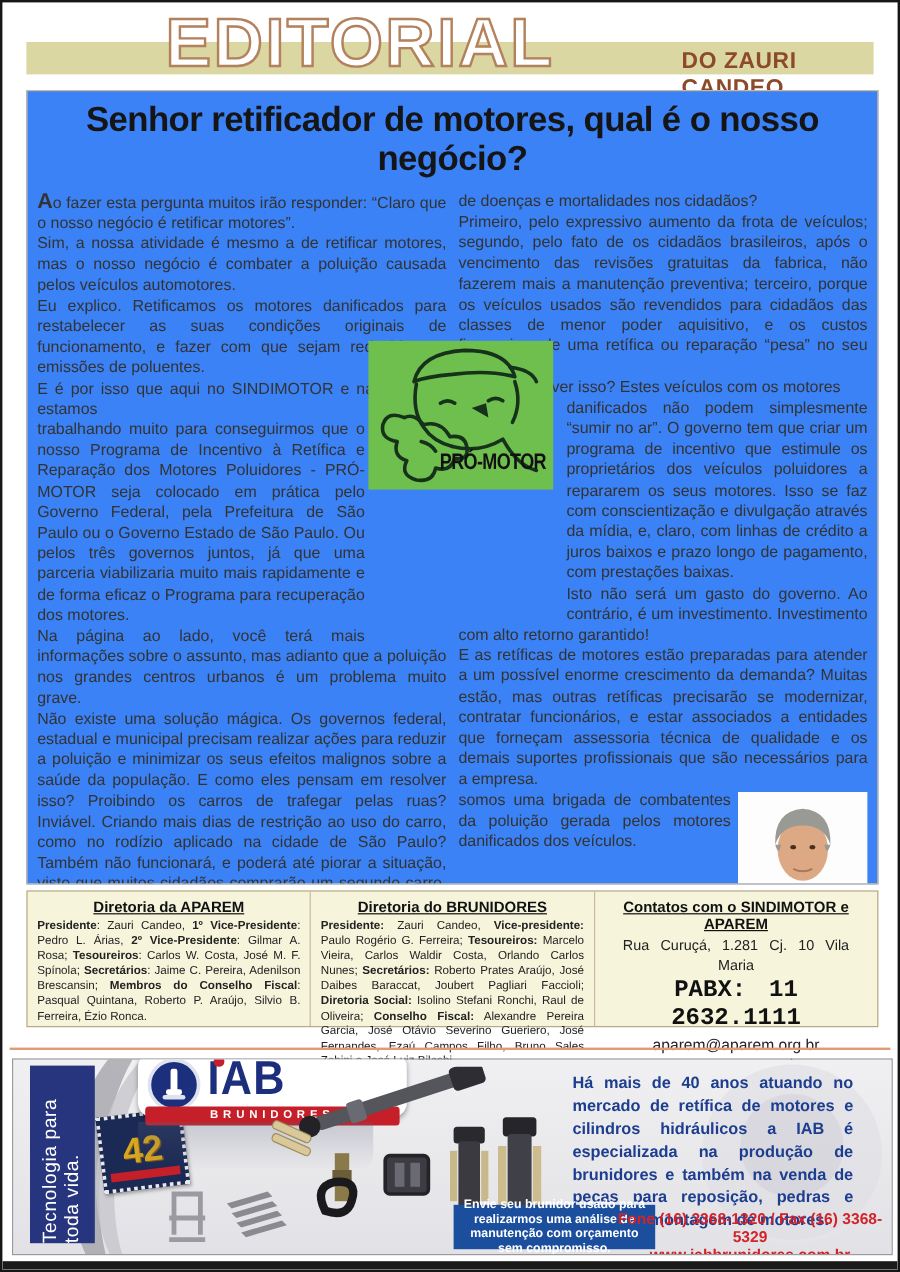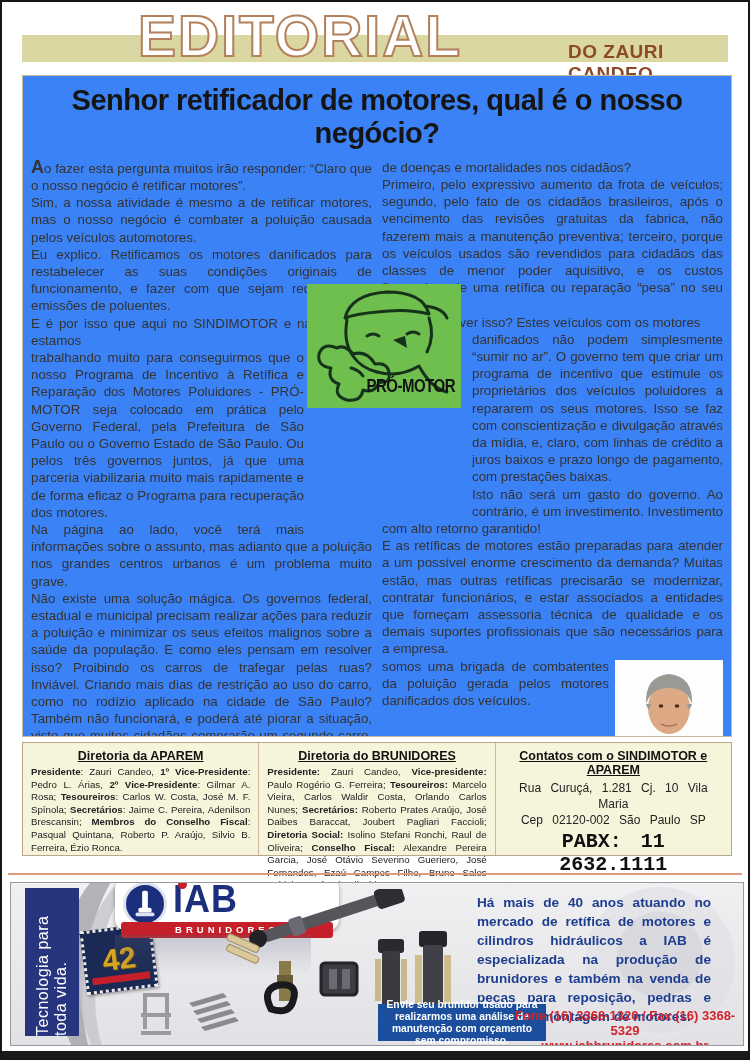--- a/index.html
+++ b/index.html
@@ -179,21 +179,20 @@
     </div>
     <div class="board">
       <div class="board-title">Diretoria do BRUNIDORES</div>
       <div class="board-body">
         <b>Presidente:</b><span> Zauri Candeo, </span><b>Vice-presidente:</b><span> Paulo Rogério G. Ferreira; </span><b>Tesoureiros:</b><span> Marcelo Vieira, Carlos Waldir Costa, Orlando Carlos Nunes; </span><b>Secretários:</b><span> Roberto Prates Araújo, José Daibes Baraccat, Joubert Pagliari Faccioli; </span><b>Diretoria Social:</b><span> Isolino Stefani Ronchi, Raul de Oliveira; </span><b>Conselho Fiscal:</b><span> Alexandre Pereira Garcia, José Otávio Severino Gueriero, José Fernandes, Ezaú Campos Filho, Bruno Sales Zabini e José Luiz Bilachi</span>
       </div>
     </div>
     <div class="board contacts">
       <div class="board-title">Contatos com o SINDIMOTOR e APAREM</div>
       <div class="addr">Rua Curuçá, 1.281 Cj. 10 Vila Maria</div>
-      <div class="addr">Cep 02120-002 São Paulo SP</div>
       <div class="pabx">PABX: 11 2632.1111</div>
       <div class="cmail">aparem@aparem.org.br</div>
       <div class="cmail">www.aparem.org.br</div>
     </div>
   </div>
 
   <div class="divider"></div>
 
   <div class="banner">
     <div class="watermark"></div>

